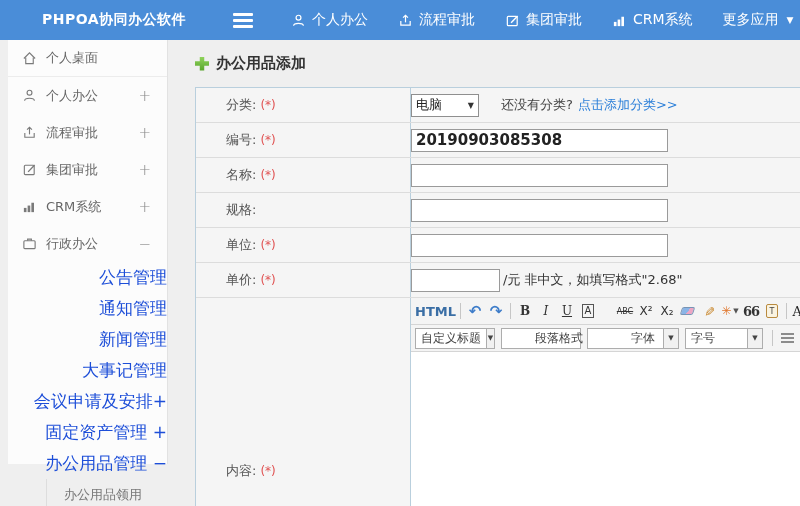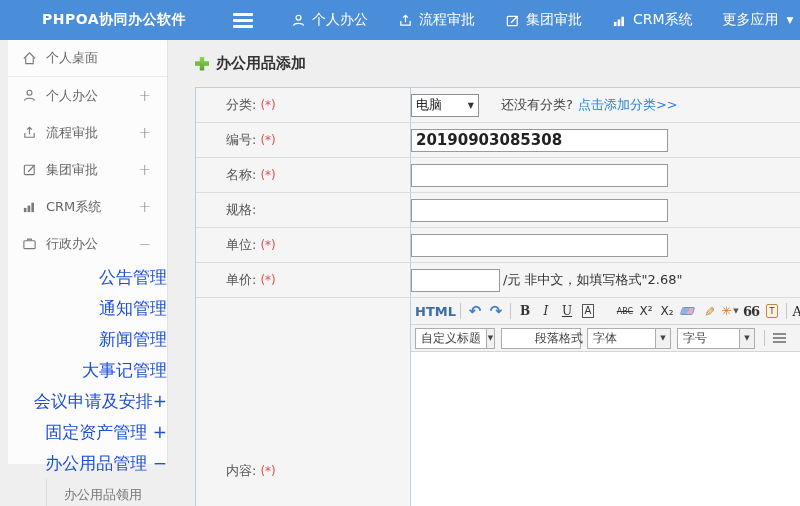--- a/index.html
+++ b/index.html
@@ -65,21 +65,21 @@
   .g-eraser { width:13px; height:8px; background:linear-gradient(115deg,#8ab4e6 55%,#eda6c3 55%); transform:skewX(-18deg); border-radius:2px; border:1px solid #7793b5; }
   .g-broom { color:#c8862a; font-size:13px; transform:rotate(90deg); }
   .g-wand { color:#e0762c; font-size:12px; }
   .g-clip { width:12px; height:14px; border:1px solid #b98a3e; background:#faf3e0; font-size:8px; display:flex; align-items:center; justify-content:center; color:#444; border-radius:2px; }
   .g-fontA { font-family:"DejaVu Serif","Liberation Serif",serif; font-size:13px; color:#222; }
   .g-hl { font-size:11px; border-bottom:2px solid #e09a3c; line-height:1.1; }
   .mini-caret { font-size:7px; color:#555; margin-left:2px; }
   .dd { height:21px; background:#fff; border:1px solid #adadad; display:flex; align-items:center; margin-right:5px; cursor:pointer; }
   .dd .dlab { padding:0 5px; font-size:12px; color:#444; white-space:nowrap; }
   .dd .dcar { width:15px; align-self:stretch; border-left:1px solid #adadad; background:#f1f1f1; display:flex; align-items:center; justify-content:center; font-size:7px; color:#444; }
-  .dd.w1 { width:80px; } .dd.w2 { width:80px;padding-left:28px; } .dd.w3 { width:84px; } .dd.w4 { width:78px; }
+  .dd.w1 { width:80px; } .dd.w2 { width:80px;padding-left:28px; } .dd.w3 { width:92px;padding-left:38px; } .dd.w4 { width:78px; }
   .dd .dlab { flex:1; }
   .g-align { width:13px; height:10px; background:repeating-linear-gradient(to bottom,#8c8c8c 0 2px,rgba(0,0,0,0) 2px 4px); }
   .editor-body { height:280px; background:#fff; }
 </style>
 </head>
 <body>
 
 <div class="navbar">
   <div class="brand">PHPOA协同办公软件</div>
   <div class="burger">

